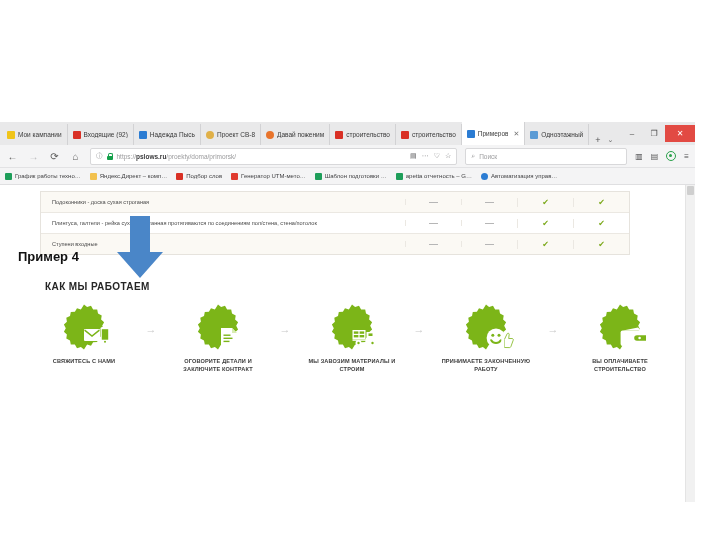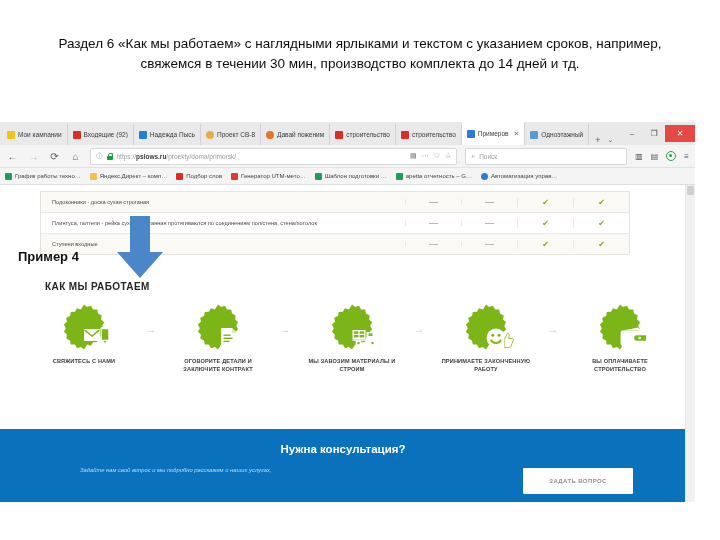--- a/index.html
+++ b/index.html
@@ -115,21 +115,20 @@
     position:absolute;left:523px;top:39px;width:110px;height:26px;
     background:#ffffff;border-radius:1px;display:flex;align-items:center;justify-content:center;
     font-size:6px;font-weight:bold;color:#8f8f8f;letter-spacing:.4px;
   }
 </style>
 </head>
 <body>
 
 <div class="slide">
 
-  <div class="title">Раздел 6 «Как мы работаем» с наглядными ярлыками и текстом с указанием сроков, например, свяжемся в течении 30 мин, производство комплекта до 14 дней и тд.</div>
 
   <div class="browser">
 
     <div class="chrome">
 
       <div class="tabstrip">
 
         <div class="tab">
           <span class="favicon" style="background:#f0c419"></span>
           <span class="tab-label">Мои кампании</span>
@@ -377,25 +376,20 @@
                   <circle cx="19.6" cy="11" r="1.3" fill="#ffffff"></circle>
                 </svg>
               </span>
             </div>
             <div class="step-label">ВЫ ОПЛАЧИВАЕТЕ СТРОИТЕЛЬСТВО</div>
           </div>
 
         </div>
       </div>
 
-      <div class="banner">
-        <div class="banner-title">Нужна консультация?</div>
-        <div class="banner-sub">Задайте нам свой вопрос и мы подробно расскажем о наших услугах,</div>
-        <div class="banner-btn">ЗАДАТЬ ВОПРОС</div>
-      </div>
 
       <div class="scrollbar">
         <div class="scrollthumb"></div>
       </div>
     </div>
   </div>
 
   <div class="arrow">
     <svg width="56" height="62" viewBox="0 0 56 62" aria-hidden="true">
       <path fill="#4a86c8" d="M18 0h20v36h13L28 62 5 36h13z"></path>

